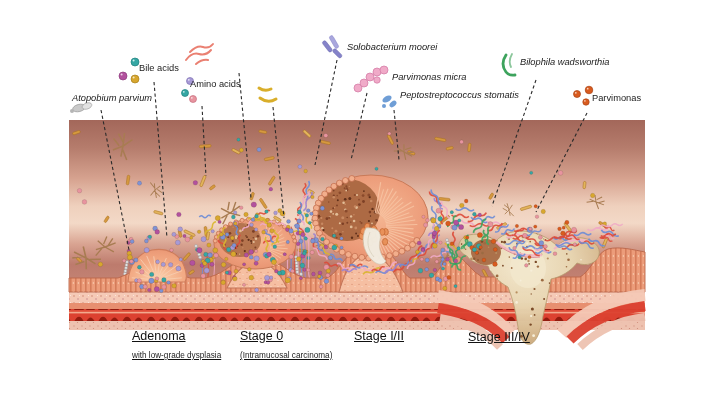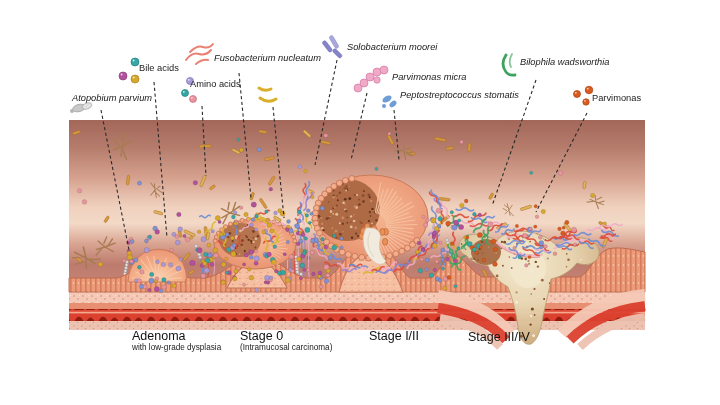--- a/index.html
+++ b/index.html
@@ -2,22 +2,22 @@
 <html><head>
 <meta charset="utf-8">
 <style>
   html,body{margin:0;padding:0;background:#ffffff;}
   #canvas{position:relative;width:720px;height:405px;background:#fff;overflow:hidden;
           font-family:"Liberation Sans",sans-serif;}
   #scene{position:absolute;left:69px;top:120px;width:576px;height:232px;overflow:visible;}
   #overlay{position:absolute;left:0;top:0;width:720px;height:405px;pointer-events:none;}
   .lbl{position:absolute;font-size:9.3px;color:#1b1b1b;white-space:nowrap;line-height:11.5px;}
   .lbl.it{font-style:italic;text-align:right;}
-  .stage{position:absolute;font-size:12.5px;color:#111;white-space:nowrap;}
-  .stage .sub{font-size:8.2px;color:#222;margin-top:0px;line-height:9px;}
+  .stage{position:absolute;font-size:12.5px;color:#111;white-space:nowrap;text-decoration:underline;}
+  .stage .sub{font-size:8.2px;color:#222;margin-top:8px;line-height:9px;}
 </style>
 </head>
 <body>
 
 <div id="canvas">
 
   <svg id="scene" viewBox="69 120 576 232">
     <defs>
       <linearGradient id="lumenGrad" x1="0" y1="0" x2="0" y2="1">
         <stop offset="0" stop-color="#a3675a"></stop>
@@ -1176,35 +1176,34 @@
         <circle cx="575.8" cy="92.8" r="0.9" fill="#f8d2bc"></circle>
       <circle cx="589" cy="90" r="3.8" fill="#d95b1e" stroke="#a84315" stroke-width="0.7"></circle>
         <circle cx="587.7" cy="88.7" r="0.9" fill="#f8d2bc"></circle>
       <circle cx="586" cy="102" r="3.2" fill="#d95b1e" stroke="#a84315" stroke-width="0.7"></circle>
         <circle cx="584.9" cy="100.9" r="0.8" fill="#f8d2bc"></circle>
     </g>
   </svg>
 
   <div class="lbl it" style="left:72px;top:93px">Atopobium parvium</div>
   <div class="lbl" style="left:139px;top:63px">Bile acids</div>
-  <div class="lbl it" style="left:214px;top:53px">Fusobacterium nucleatum</div>
   <div class="lbl" style="left:190px;top:79px">Amino acids</div>
   <div class="lbl it" style="left:347px;top:42px">Solobacterium moorei</div>
   <div class="lbl it" style="left:392px;top:72px">Parvimonas micra</div>
   <div class="lbl it" style="left:400px;top:90px">Peptostreptococcus stomatis</div>
   <div class="lbl it" style="left:520px;top:57px">Bilophila wadsworthia</div>
   <div class="lbl" style="left:592px;top:93px">Parvimonas</div>
 
   <div class="stage" style="left:132px;top:329px">
     <div>Adenoma</div>
     <div class="sub">with low-grade dysplasia</div>
   </div>
   <div class="stage" style="left:240px;top:329px">
     <div>Stage 0</div>
     <div class="sub">(Intramucosal carcinoma)</div>
   </div>
-  <div class="stage" style="left:369px;top:329px">
+  <div class="stage" style="left:354px;top:329px">
     <div>Stage I/II</div>
   </div>
   <div class="stage" style="left:468px;top:330px">
     <div>Stage III/IV</div>
   </div>
 </div>
 
 </body></html>

